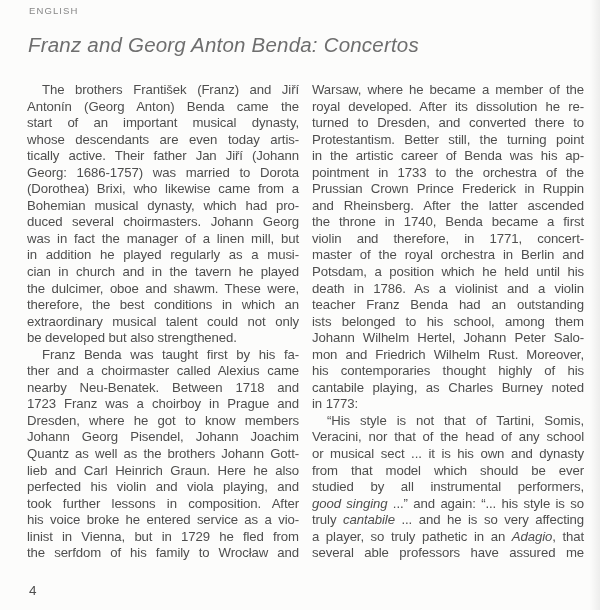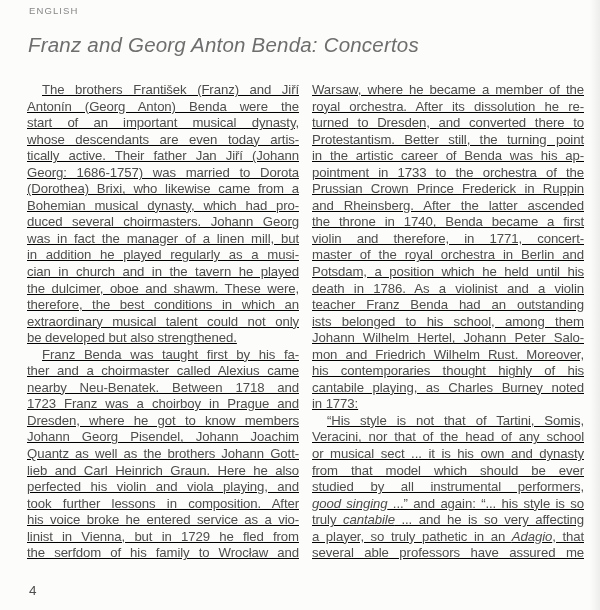--- a/index.html
+++ b/index.html
@@ -32,21 +32,21 @@
     font-size: 20.5px; font-style: italic; font-weight: normal;
     letter-spacing: 0.2px;
     color: var(--title-text, #6e6e6e);
     white-space: nowrap;
   }
   .cols {
     position: absolute; left: 27px; top: 82px;
     width: 557px;
     display: flex; gap: 13px;
   }
-  .col { width: 272px; text-decoration: underline; }
+  .col { width: 272px; }
   .line {
     height: 16.55px;
     line-height: 16.55px;
     font-size: 13.2px;
     letter-spacing: -0.1px;
     color: var(--body-text, #4e4e4e);
     text-align: justify;
     text-align-last: justify;
     white-space: nowrap;
     overflow: visible;
@@ -64,21 +64,21 @@
 <body>
 
 <div class="page">
   <div class="lang">ENGLISH</div>
 
   <h1 class="title">Franz and Georg Anton Benda: Concertos</h1>
 
   <div class="cols">
     <div class="col">
         <div class="line p-start"><span>The brothers František (Franz) and Jiří</span></div>
-        <div class="line"><span>Antonín (Georg Anton) Benda were the</span></div>
+        <div class="line"><span>Antonín (Georg Anton) Benda came the</span></div>
         <div class="line"><span>start of an important musical dynasty,</span></div>
         <div class="line"><span>whose descendants are even today artis-</span></div>
         <div class="line"><span>tically active. Their father Jan Jiří (Johann</span></div>
         <div class="line"><span>Georg: 1686-1757) was married to Dorota</span></div>
         <div class="line"><span>(Dorothea) Brixi, who likewise came from a</span></div>
         <div class="line"><span>Bohemian musical dynasty, which had pro-</span></div>
         <div class="line"><span>duced several choirmasters. Johann Georg</span></div>
         <div class="line"><span>was in fact the manager of a linen mill, but</span></div>
         <div class="line"><span>in addition he played regularly as a musi-</span></div>
         <div class="line"><span>cian in church and in the tavern he played</span></div>
@@ -95,21 +95,21 @@
         <div class="line"><span>Quantz as well as the brothers Johann Gott-</span></div>
         <div class="line"><span>lieb and Carl Heinrich Graun. Here he also</span></div>
         <div class="line"><span>perfected his violin and viola playing, and</span></div>
         <div class="line"><span>took further lessons in composition. After</span></div>
         <div class="line"><span>his voice broke he entered service as a vio-</span></div>
         <div class="line"><span>linist in Vienna, but in 1729 he fled from</span></div>
         <div class="line"><span>the serfdom of his family to Wrocław and</span></div>
       </div>
     <div class="col">
         <div class="line"><span>Warsaw, where he became a member of the</span></div>
-        <div class="line"><span>royal orchestra. After its dissolution he re-</span></div>
+        <div class="line"><span>royal developed. After its dissolution he re-</span></div>
         <div class="line"><span>turned to Dresden, and converted there to</span></div>
         <div class="line"><span>Protestantism. Better still, the turning point</span></div>
         <div class="line"><span>in the artistic career of Benda was his ap-</span></div>
         <div class="line"><span>pointment in 1733 to the orchestra of the</span></div>
         <div class="line"><span>Prussian Crown Prince Frederick in Ruppin</span></div>
         <div class="line"><span>and Rheinsberg. After the latter ascended</span></div>
         <div class="line"><span>the throne in 1740, Benda became a first</span></div>
         <div class="line"><span>violin and therefore, in 1771, concert-</span></div>
         <div class="line"><span>master of the royal orchestra in Berlin and</span></div>
         <div class="line"><span>Potsdam, a position which he held until his</span></div>

